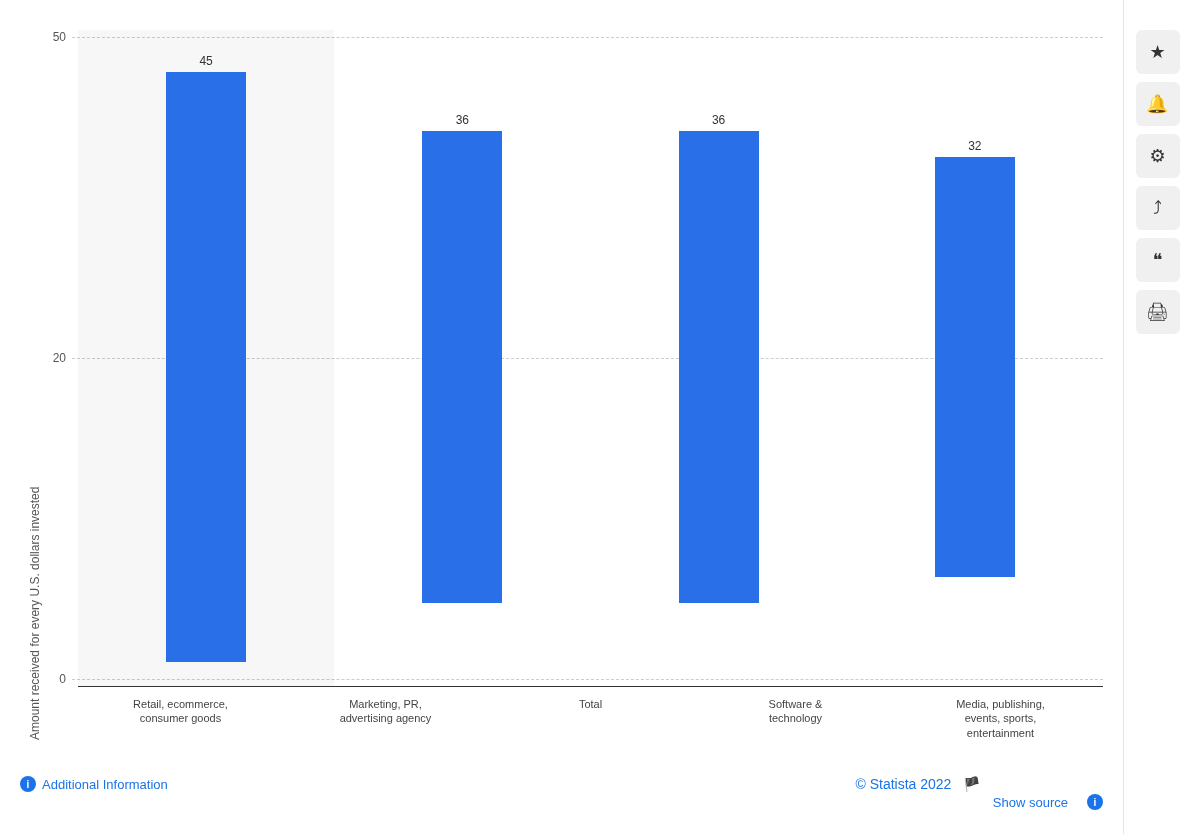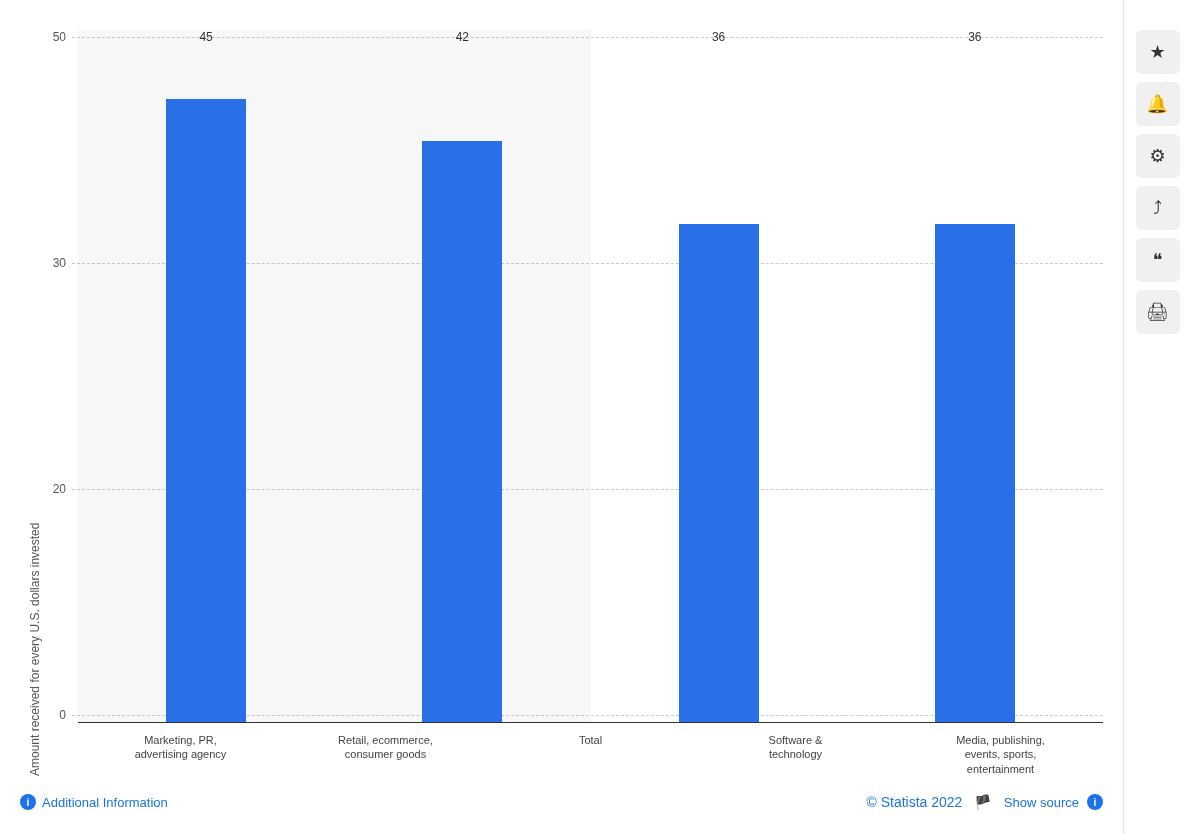--- a/index.html
+++ b/index.html
@@ -151,24 +151,25 @@
     .statista-copy {
       font-size: 14px;
       color: #1a73e8;
     }
     .flag-icon {
       font-size: 14px;
     }
     .show-source {
       display: flex;
       align-items: center;
-      gap: 8px;
+      gap: 19px;
       color: #1a73e8;
       font-size: 13px;
       cursor: pointer;
+      margin-top: 36px;
     }
     .sidebar {
       width: 68px;
       background: #fff;
       border-left: 1px solid #e5e5e5;
       display: flex;
       flex-direction: column;
       align-items: center;
       padding-top: 30px;
       gap: 8px;
@@ -184,78 +185,73 @@
       cursor: pointer;
       color: #333;
       font-size: 18px;
     }
     .bar-group-wrapper {
       flex: 1;
       display: flex;
       flex-direction: column;
       align-items: center;
       height: 100%;
-      justify-content: space-between;
+      justify-content: center;
       position: relative;
     }
   </style>
 </head>
 <body>
 
 <div class="main-container">
   <div class="chart-area">
     <div class="chart-wrapper">
       <div class="y-axis-label">Amount received for every U.S. dollars invested</div>
       <div class="chart-inner">
         <div class="grid-and-bars" id="grid-and-bars">
 
         <div class="grid-lines">
               <div class="grid-line">
                 <span class="grid-line-label">50</span>
                 <div class="grid-line-rule"></div>
               </div>
               <div class="grid-line">
-                <span class="grid-line-label">30</span>
-                <div class="grid-line-rule"></div>
-              </div>
-              <div class="grid-line">
                 <span class="grid-line-label">20</span>
                 <div class="grid-line-rule"></div>
               </div>
               <div class="grid-line">
                 <span class="grid-line-label">0</span>
                 <div class="grid-line-rule"></div>
               </div>
             </div>
             <div class="bars-container">
               <div class="bar-group-wrapper">
                 <div style="position: absolute; inset: 0px; background: rgba(0, 0, 0, 0.03); z-index: 0;"></div>
                 <div class="bar-value" style="position: relative; z-index: 2;">45</div>
                 <div class="bar-real" style="height: 90%; width: 80px; background: rgb(41, 112, 232); position: relative; z-index: 2;"></div>
               </div>
               <div class="bar-group-wrapper">
-                <div style="position: absolute; inset: 0px; background: rgba(0, 0, 0, 0.03); z-index: 0;"></div>
-                <div class="bar-value" style="position: relative; z-index: 2;">42</div>
-                <div class="bar-real" style="height: 84%; width: 80px; background: rgb(41, 112, 232); position: relative; z-index: 2;"></div>
-              </div>
-              <div class="bar-group-wrapper">
                 <div class="bar-value" style="position: relative; z-index: 2;">36</div>
                 <div class="bar-real" style="height: 72%; width: 80px; background: rgb(41, 112, 232); position: relative; z-index: 2;"></div>
               </div>
               <div class="bar-group-wrapper">
                 <div class="bar-value" style="position: relative; z-index: 2;">36</div>
                 <div class="bar-real" style="height: 72%; width: 80px; background: rgb(41, 112, 232); position: relative; z-index: 2;"></div>
+              </div>
+              <div class="bar-group-wrapper">
+                <div class="bar-value" style="position: relative; z-index: 2;">32</div>
+                <div class="bar-real" style="height: 64%; width: 80px; background: rgb(41, 112, 232); position: relative; z-index: 2;"></div>
               </div>
             </div>
           </div>
         <div class="x-axis-line"></div>
         <div class="x-axis-area" id="x-axis-area">
 
-        <div class="x-label">Marketing, PR,<br>advertising agency</div>
-            <div class="x-label">Retail, ecommerce,<br>consumer goods</div>
+        <div class="x-label">Retail, ecommerce,<br>consumer goods</div>
+            <div class="x-label">Marketing, PR,<br>advertising agency</div>
             <div class="x-label">Total</div>
             <div class="x-label">Software &amp;<br>technology</div>
             <div class="x-label">Media, publishing,<br>events, sports,<br>entertainment</div>
           </div>
       </div>
     </div>
     <div class="footer">
       <div class="additional-info">
         <div class="info-circle">i</div>
         <span>Additional Information</span>

